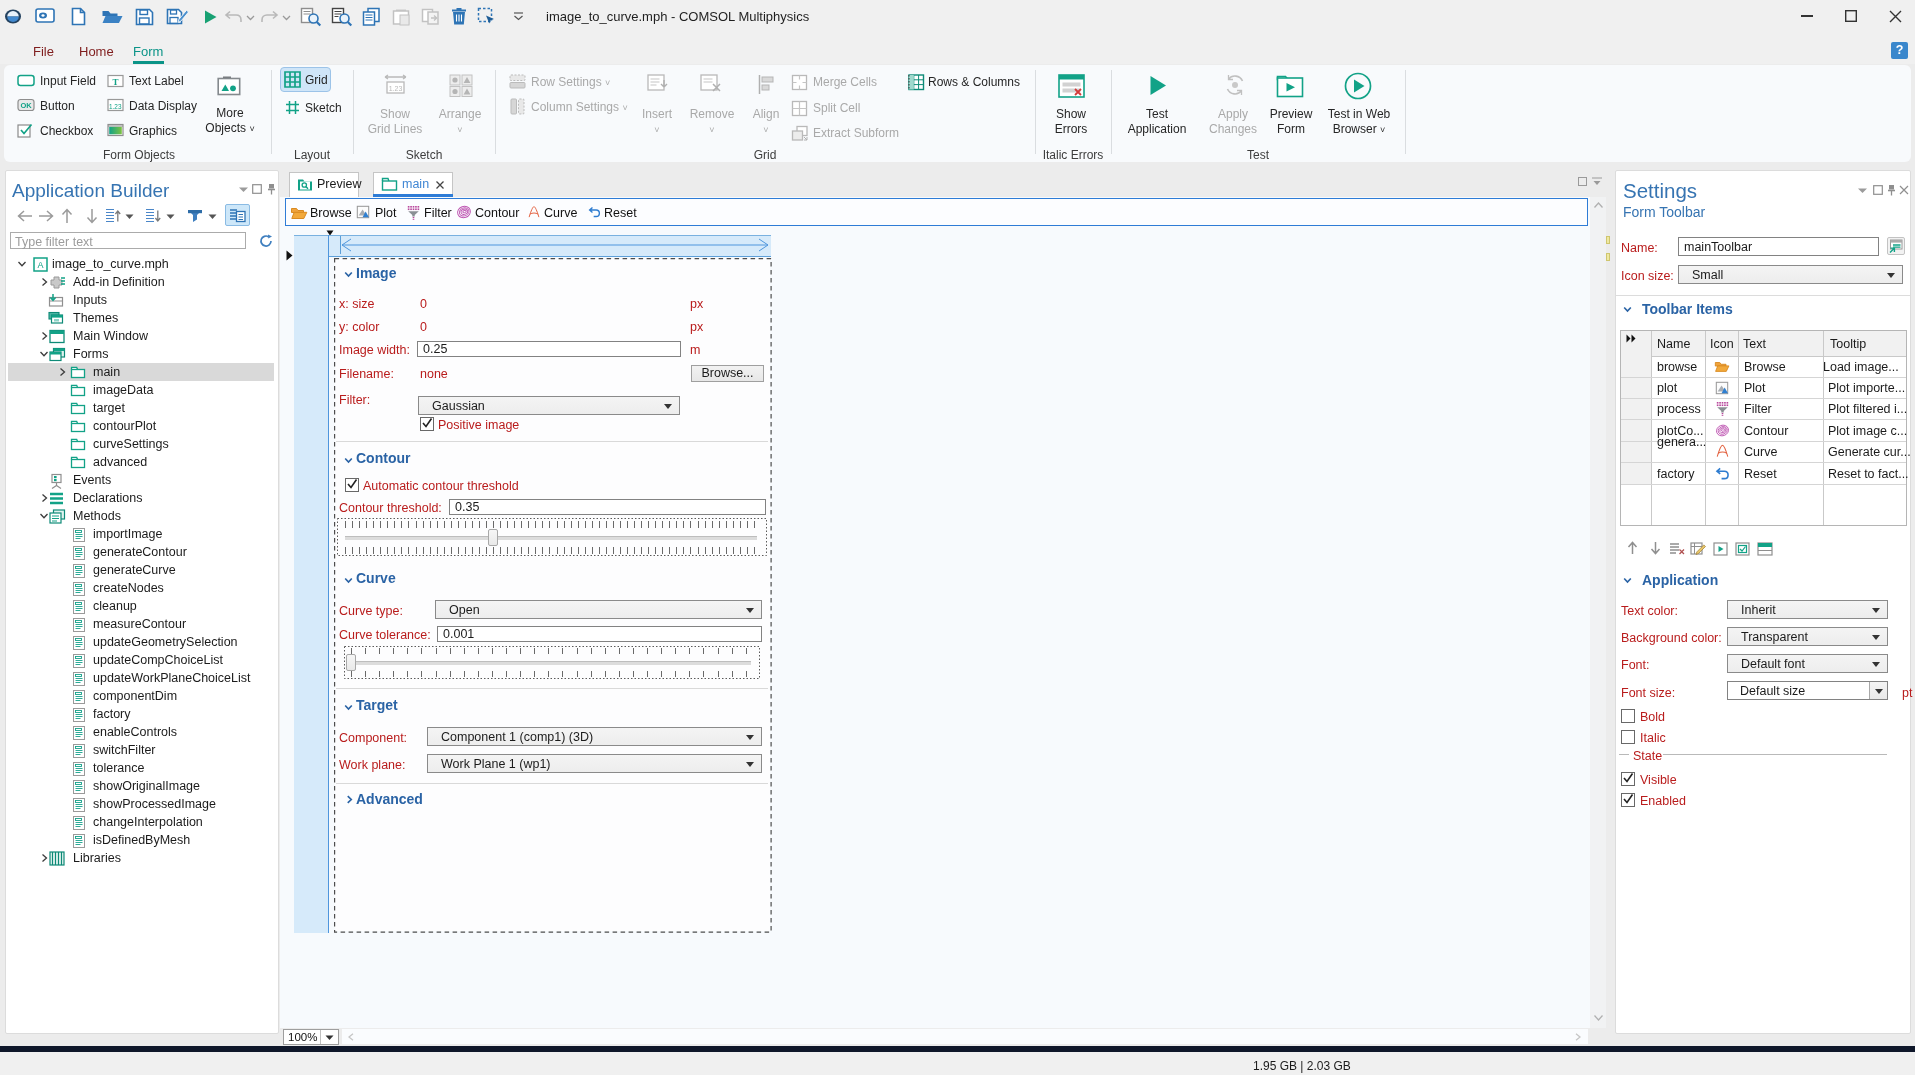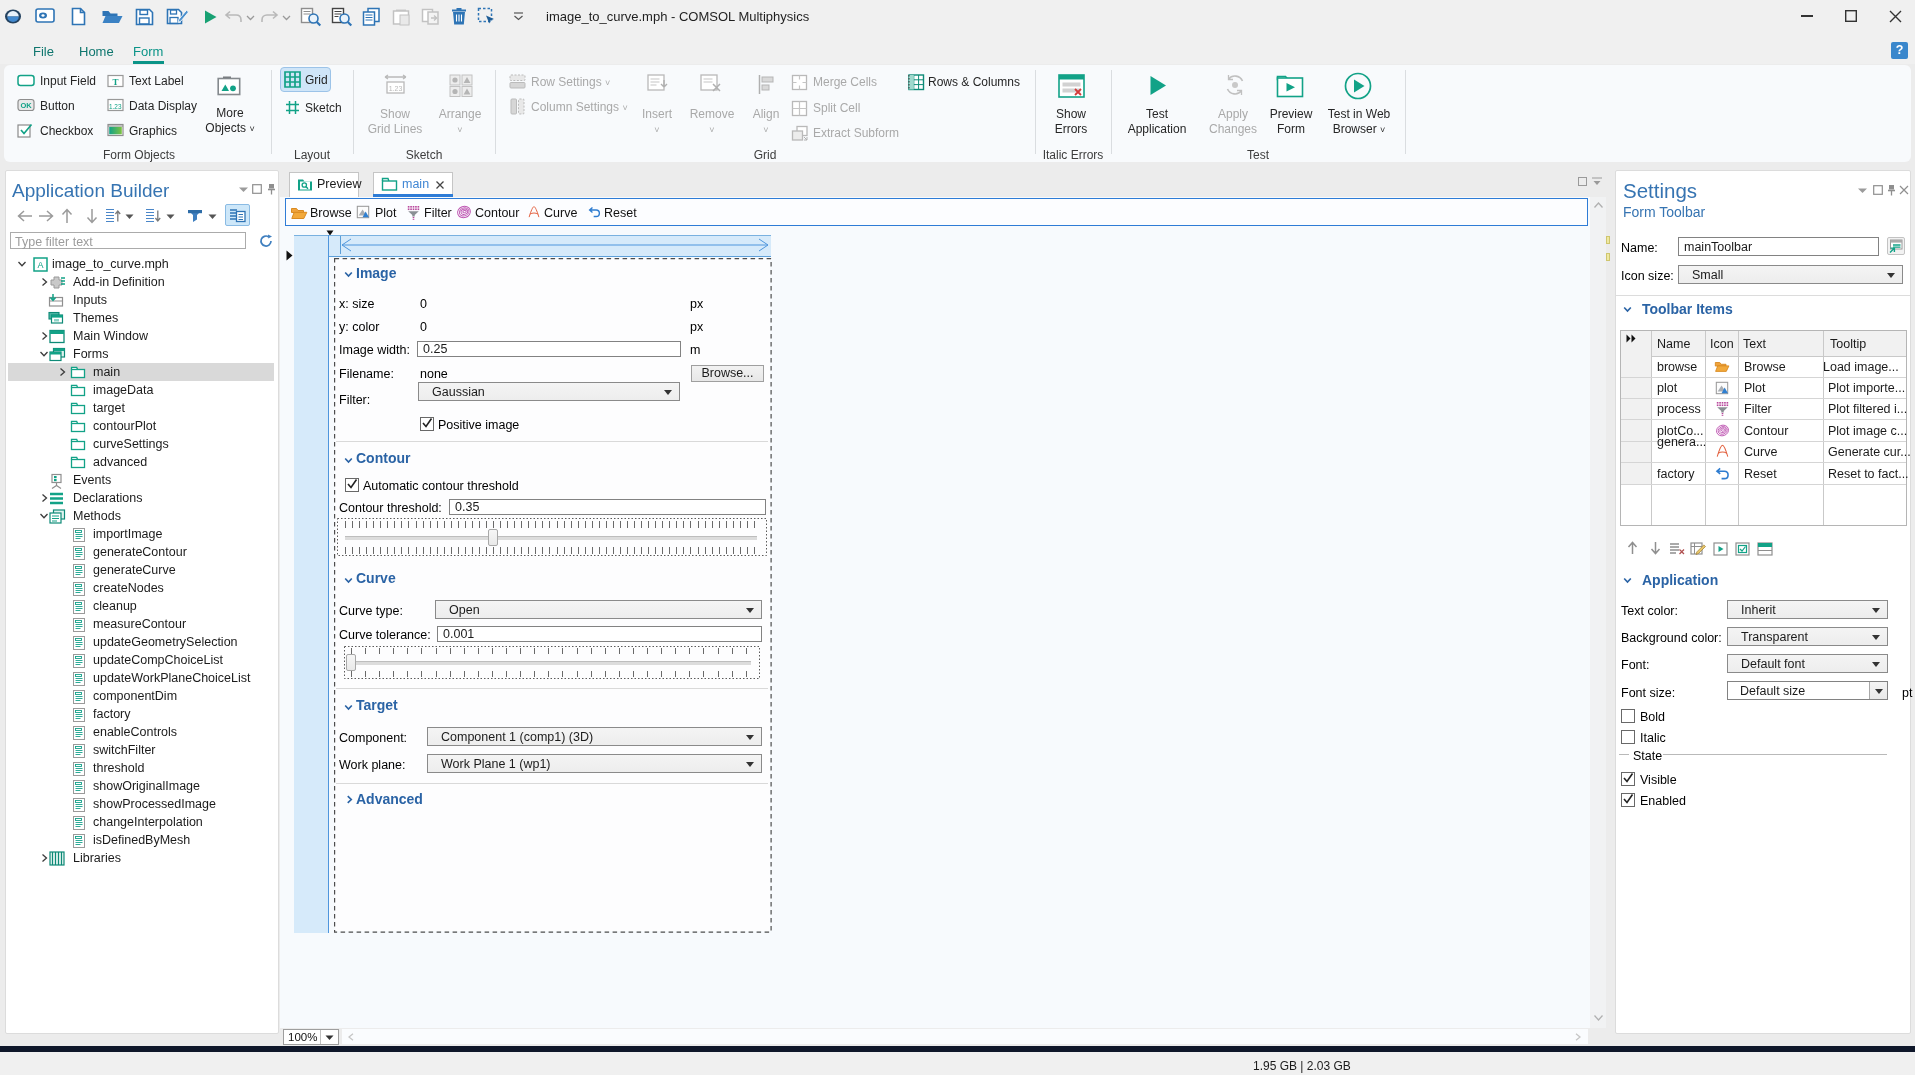--- a/index.html
+++ b/index.html
@@ -5,32 +5,32 @@
 html,body{margin:0;padding:0}
 body{width:1915px;height:1075px;overflow:hidden;position:relative;background:#ececec;
  font-family:"Liberation Sans",sans-serif;-webkit-font-smoothing:antialiased;}
 .ab{position:absolute}
 .nw{white-space:nowrap}
 
 #titlebar{left:0;top:0;width:1915px;height:33px;background:#f0f0f0}
 #menurow{left:0;top:33px;width:1915px;height:31px;background:#f0f0f0}
 #ribbon{left:0;top:64px;width:1590px;height:100px;background:transparent}
 #statusbar{left:0;top:1046px;width:1915px;height:29px;background:#f0f0f0;border-top:6px solid #0f172a}
-.mtab{font-size:13px;color:#0f766e}
+.mtab{font-size:13px;color:#7f1d1d}
 .glabel{position:absolute;top:84px;font-size:12px;color:#3d3d3d;text-align:center}
 .vsep{position:absolute;top:6px;height:84px;width:1px;background:#dadde0}
 .rtx{position:absolute;font-size:12px;color:#262626;white-space:nowrap}
 .rtx2{position:absolute;font-size:12px;color:#262626;text-align:center;line-height:15px}
 .dis{color:#a9a9a9}
 
 .panel{position:absolute;background:#fff;border:1px solid #dcdcdc;border-radius:2px}
 .ptitle{position:absolute;font-size:19px;color:#3674b2}
 .psub{position:absolute;font-size:14px;color:#3674b2}
 .sech{position:absolute;font-size:14px;font-weight:700;color:#2a63a5;white-space:nowrap}
-.lbl{position:absolute;font-size:12.5px;color:#000000;white-space:nowrap}
+.lbl{position:absolute;font-size:12.5px;color:#b91c1c;white-space:nowrap}
 .combo{position:absolute;background:linear-gradient(#f4f4f4,#ededed);border:1px solid #8a8a8a;font-size:12.5px;color:#1b1b1b;display:flex;align-items:center;box-sizing:border-box}
 .combo .ctx{padding-left:13px;white-space:nowrap}
 .car{position:absolute;right:7px;top:50%;margin-top:-2px;width:0;height:0;border-left:4.5px solid transparent;border-right:4.5px solid transparent;border-top:5px solid #333}
 .tinput{position:absolute;background:#fff;border:1px solid #828282;font-size:12.5px;color:#1b1b1b;box-sizing:border-box;display:flex;align-items:center;padding-left:5px}
 .chk{position:absolute;width:12px;height:12px;background:#fff;border:1px solid #686868;box-sizing:content-box}
 .chk svg{position:absolute;left:-1px;top:-2px}
 .hr{position:absolute;height:1px;background:#d9d9d9}
 .treerow{position:relative;height:18px;line-height:18px;font-size:12.5px;color:#1b1b1b;white-space:nowrap}
 .treerow .cv{position:absolute;top:4px}
 .treerow .tic{position:absolute;top:2px}
@@ -660,21 +660,21 @@
   <div class="treerow">
         <svg class="tic" style="left:65px" width="16" height="16">
           <use href="#mdoc"></use>
         </svg>
         <span class="tlab" style="left:87px">switchFilter</span>
       </div>
   <div class="treerow">
         <svg class="tic" style="left:65px" width="16" height="16">
           <use href="#mdoc"></use>
         </svg>
-        <span class="tlab" style="left:87px">threshold</span>
+        <span class="tlab" style="left:87px">tolerance</span>
       </div>
   <div class="treerow">
         <svg class="tic" style="left:65px" width="16" height="16">
           <use href="#mdoc"></use>
         </svg>
         <span class="tlab" style="left:87px">showOriginalImage</span>
       </div>
   <div class="treerow">
         <svg class="tic" style="left:65px" width="16" height="16">
           <use href="#mdoc"></use>
@@ -798,21 +798,21 @@
 <div class="lbl" style="left:339px;top:320px">y: color</div>
 <div class="lbl" style="left:420px;top:320px">0</div>
 <div class="lbl" style="left:690px;top:320px">px</div>
 <div class="lbl" style="left:339px;top:343px">Image width:</div>
 <div class="tinput" style="left:417px;top:341px;width:264px;height:16px">0.25</div>
 <div class="lbl" style="left:690px;top:343px">m</div>
 <div class="lbl" style="left:339px;top:367px">Filename:</div>
 <div class="lbl" style="left:420px;top:367px">none</div>
 <div class="ab" style="left:691px;top:365px;width:73px;height:17px;background:linear-gradient(#f2f2f2,#e7e7e7);border:1px solid #9f9f9f;box-sizing:border-box;font-size:12.5px;color:#1b1b1b;text-align:center;line-height:15px">Browse...</div>
 <div class="lbl" style="left:339px;top:393px">Filter:</div>
-<div class="combo" style="left:418px;top:382px;width:262px;height:19px">
+<div class="combo" style="left:418px;top:396px;width:262px;height:19px">
     <span class="ctx">Gaussian</span>
     <span class="car"></span>
   </div>
 <div class="chk" style="left:420px;top:417px">
     <svg width="14" height="14" viewBox="0 0 14 14">
       <path d="M3 7 l3 3.5 L11.5 2.5" fill="none" stroke="#222" stroke-width="1.6"></path>
     </svg>
   </div>
 <div class="lbl" style="left:438px;top:418px">Positive image</div>
 <div class="hr" style="left:336px;top:441px;width:432px"></div>

